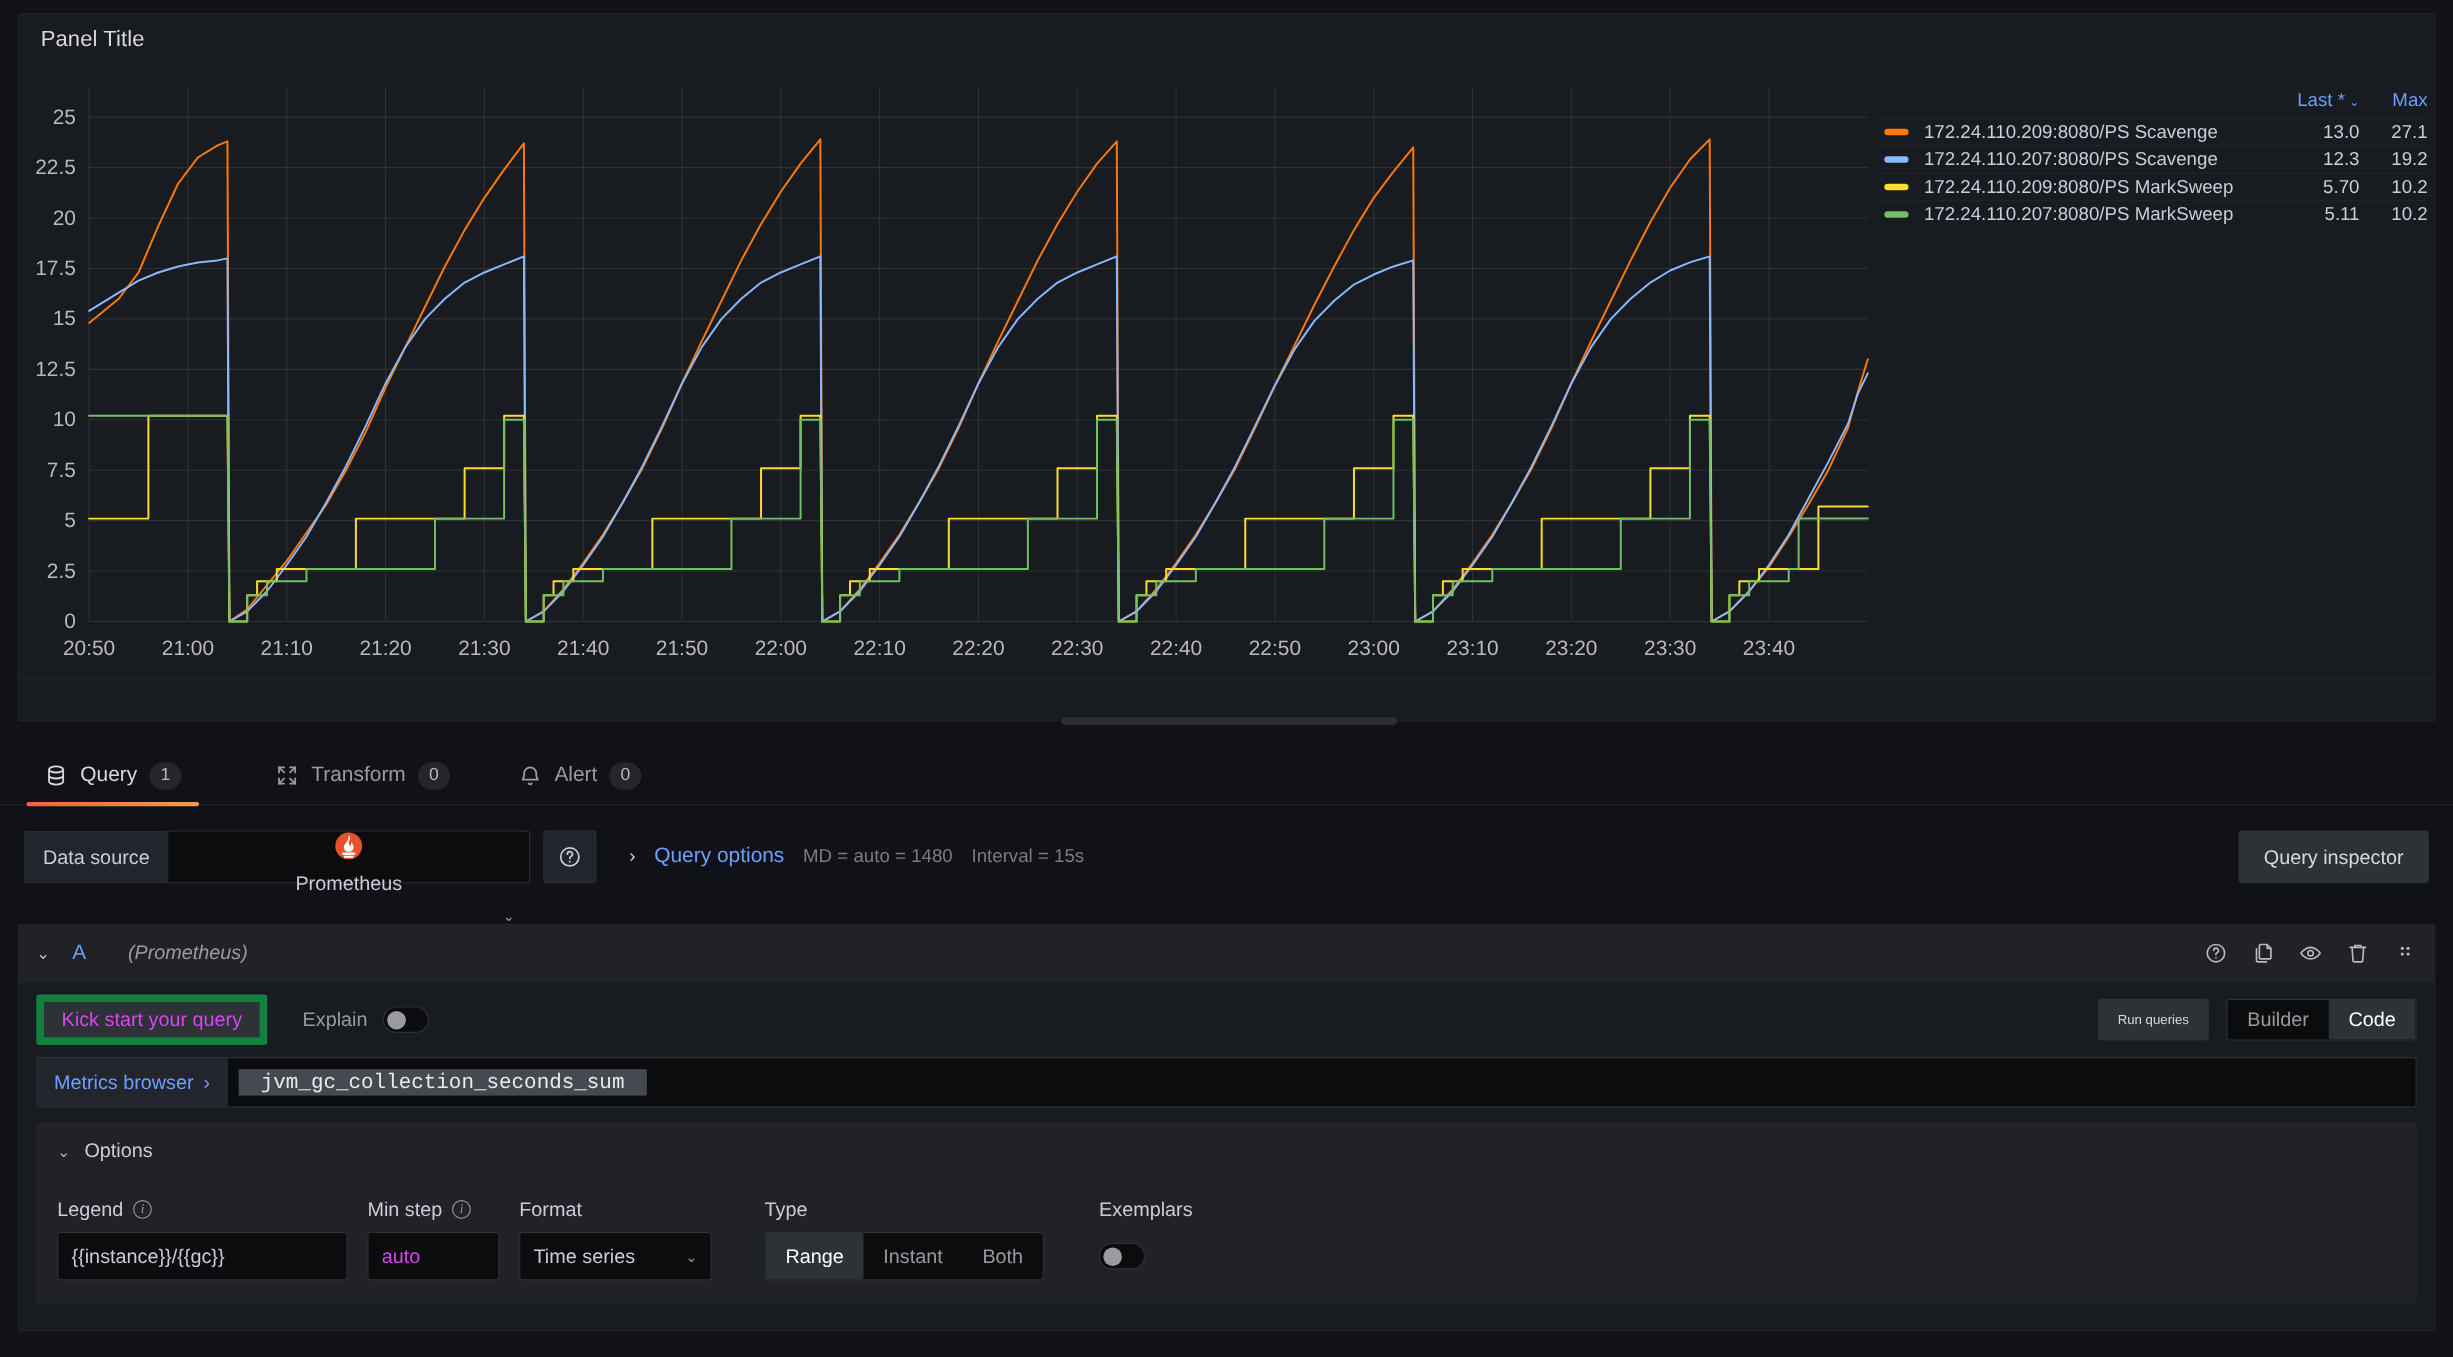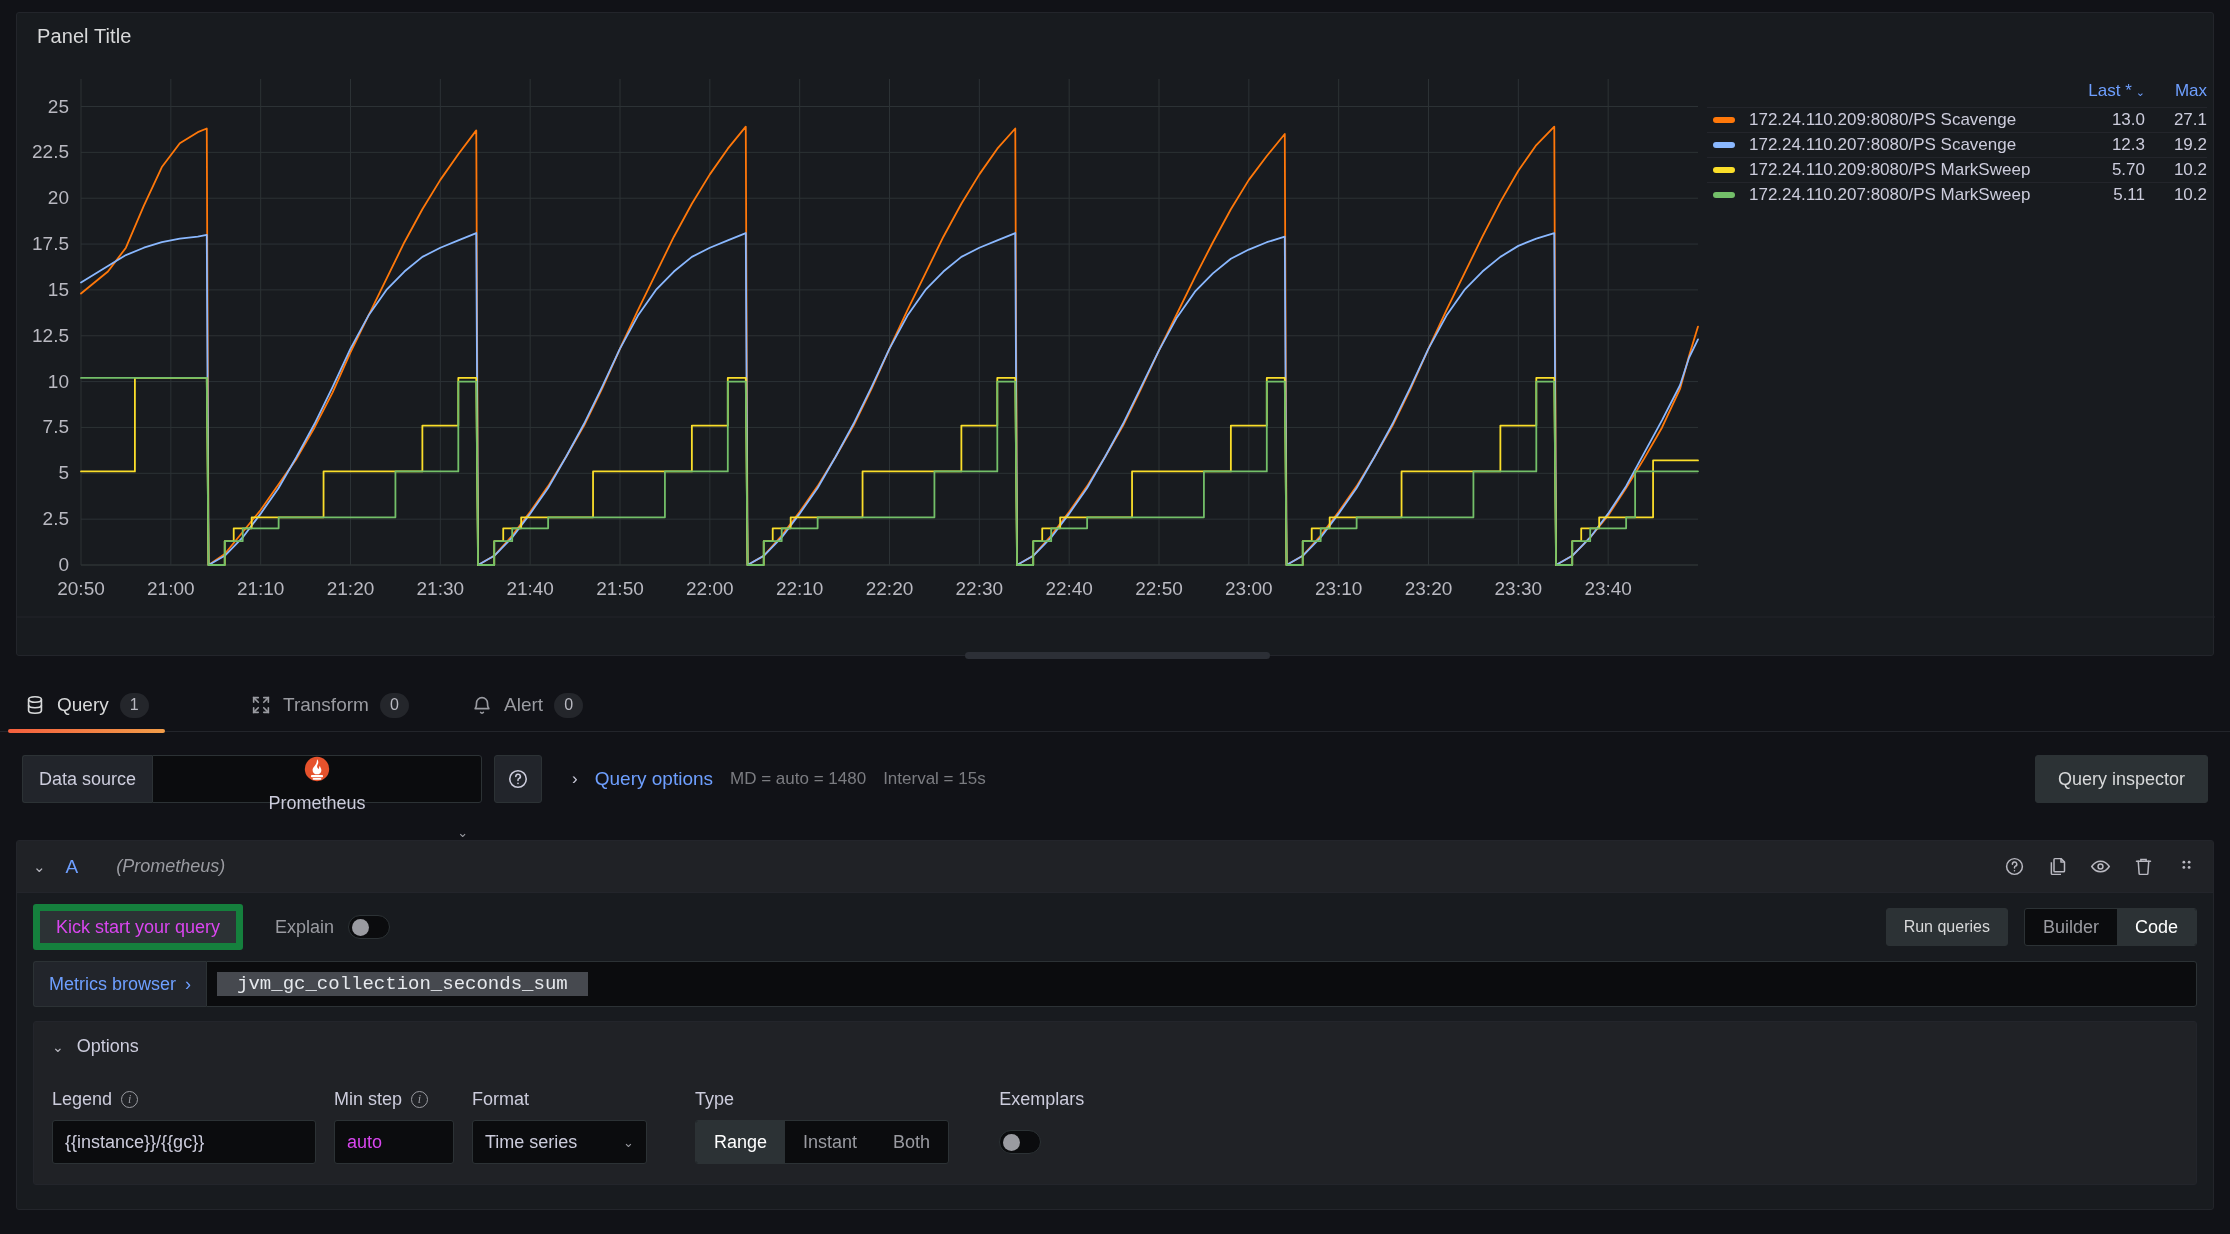--- a/index.html
+++ b/index.html
@@ -186,21 +186,21 @@
   .switch .knob {
     position: absolute; left: 3px; top: 3px;
     width: 17px; height: 17px; border-radius: 50%;
     background: #9a9ba1;
   }
   .q-toolbar-right { margin-left: auto; display: flex; align-items: center; gap: 16px; }
   .run-btn {
     height: 38px; padding: 0 17px;
     background: #2c3235; border: 1px solid #2c3235; border-radius: 3px;
     display: flex; align-items: center;
-    font-size: 16px; color: #d8d9da; cursor: pointer;
+    font-size: 12px; color: #d8d9da; cursor: pointer;
   }
   .radiogrp {
     display: flex; height: 38px;
     border: 1px solid #2c3235; border-radius: 3px; overflow: hidden;
     background: #0b0c0e;
   }
   .radiogrp .opt {
     padding: 0 18px; display: flex; align-items: center;
     font-size: 18px; color: #9a9ba1; cursor: pointer;
   }
@@ -384,21 +384,21 @@
           <span class="legend-val">10.2</span>
         </div>
       </div>
   </div>
 </div>
 
 <div class="hscroll"></div>
 
 <div class="tabs">
 
-  <div class="tab active" style="left:8px;">
+  <div class="tab active" style="left:24px;">
     <span class="tab-icon">
       <svg viewBox="0 0 24 24" width="22" height="22" fill="none" stroke="#d8d9da" stroke-width="1.8">
         <ellipse cx="12" cy="6" rx="7" ry="3"></ellipse>
         <path d="M5 6v12c0 1.66 3.13 3 7 3s7-1.34 7-3V6"></path>
         <path d="M5 12c0 1.66 3.13 3 7 3s7-1.34 7-3"></path>
       </svg>
     </span>
     <span>Query</span>
     <span class="tab-badge">1</span>
   </div>

